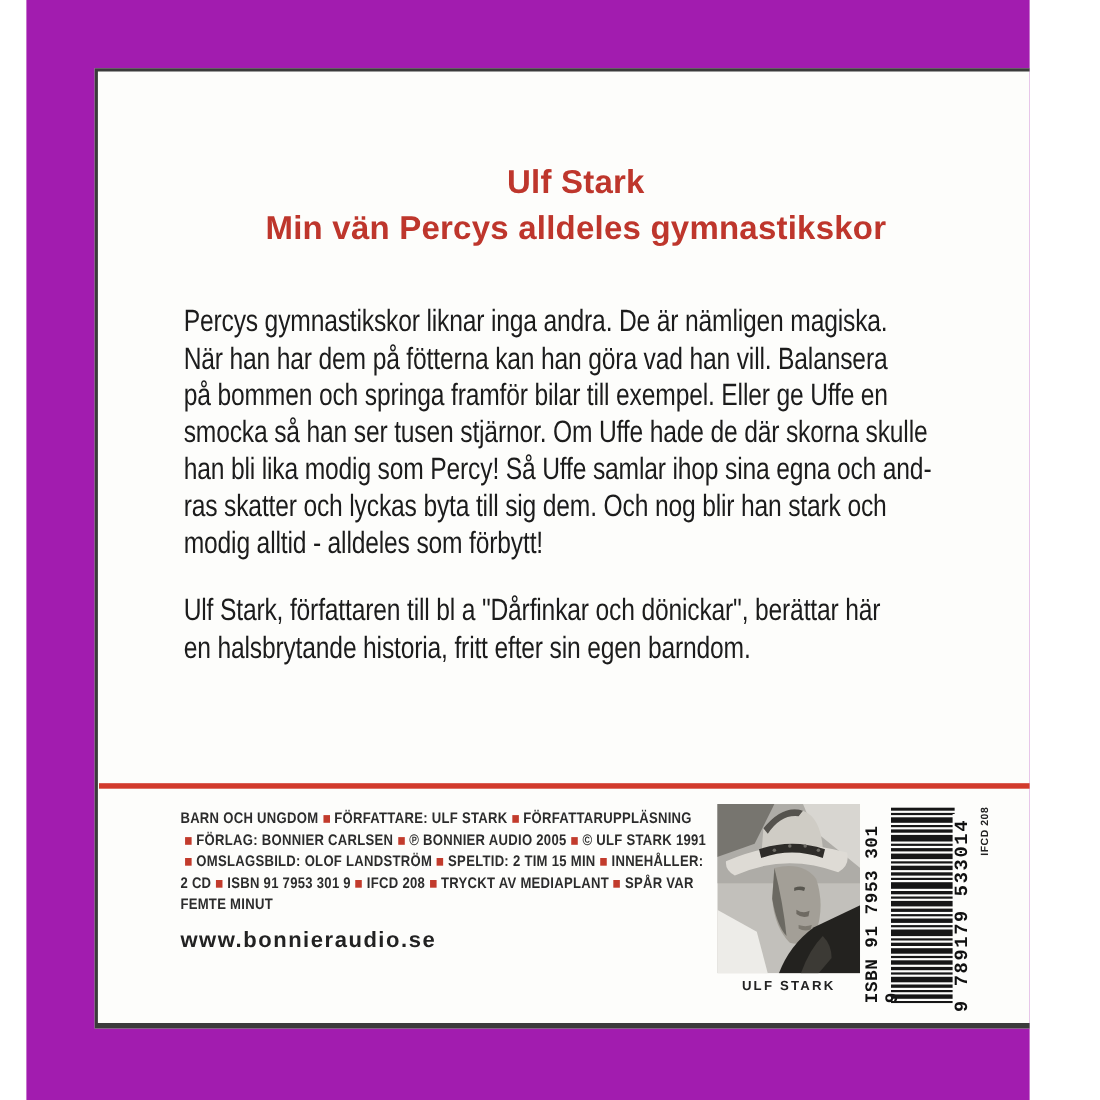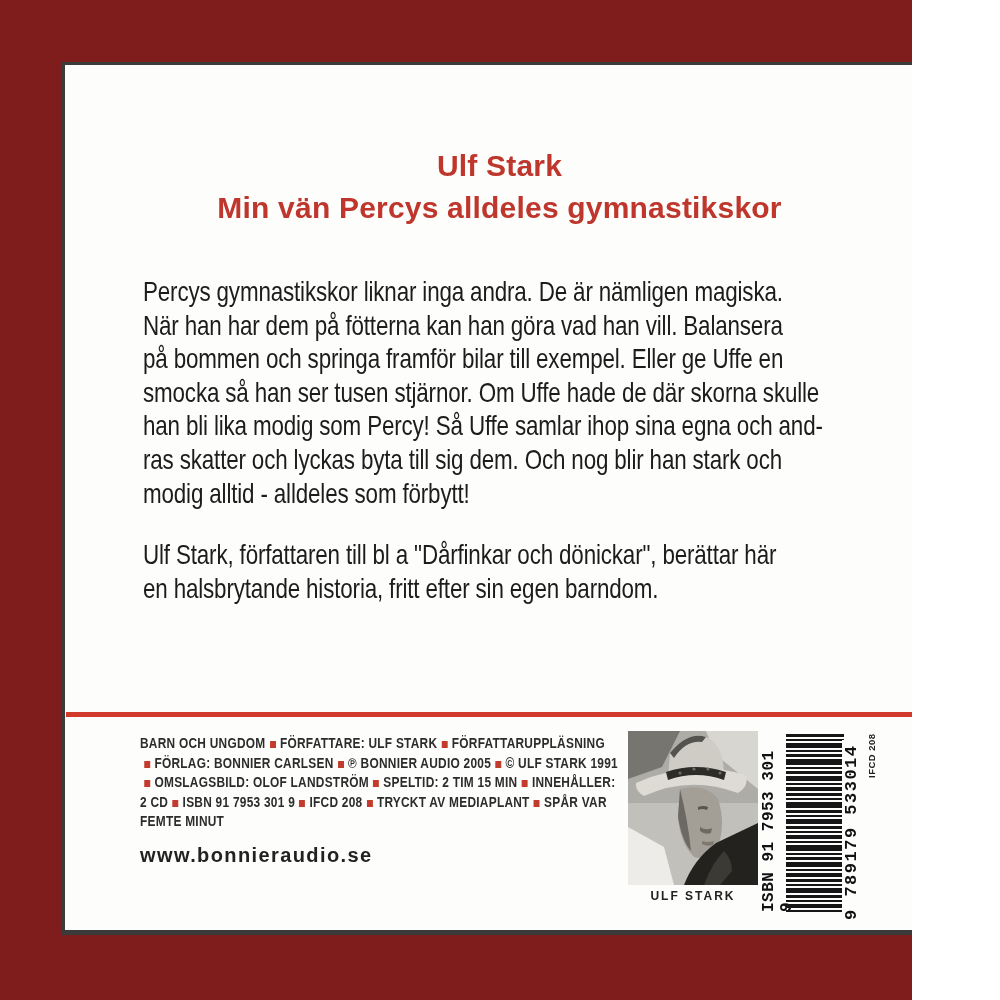--- a/index.html
+++ b/index.html
@@ -1,17 +1,17 @@
 <!DOCTYPE html>
 <html><head>
 <meta charset="utf-8">
 <style>
   html,body{margin:0;padding:0;background:#ffffff;}
-  .page{position:relative;width:912px;height:1000px;background:#7f1d1d;overflow:hidden;
-        font-family:"Liberation Sans",sans-serif;}
+  .page{position:relative;width:912px;height:1000px;background:#a21caf;overflow:hidden;
+        font-family:"Liberation Sans",sans-serif;margin-left:24px;}
   .cover{position:absolute;left:62px;top:62px;width:876px;height:873px;box-sizing:border-box;
          background:#fdfdfb;border:3px solid #3b3b3b;border-right-width:4px;border-bottom-width:5px;}
   .title-block{position:absolute;left:0;right:0;top:80px;text-align:center;
                font-weight:bold;font-size:30px;line-height:42px;color:#be362c;letter-spacing:0.2px;}
   .synopsis{position:absolute;left:78px;top:210px;font-size:28px;line-height:33.6px;color:#1c1c1c;
             white-space:pre;transform:scaleX(0.80);transform-origin:left top;letter-spacing:-0.2px;}
   .author-note{position:absolute;left:78px;top:473px;font-size:28px;line-height:34px;color:#1c1c1c;
             white-space:pre;transform:scaleX(0.80);transform-origin:left top;letter-spacing:-0.2px;}
   .rule{position:absolute;left:1px;right:1px;top:647px;height:5px;background:#d23a2c;}
   .meta{position:absolute;left:75px;top:669px;transform:scaleX(0.85);transform-origin:left top;

